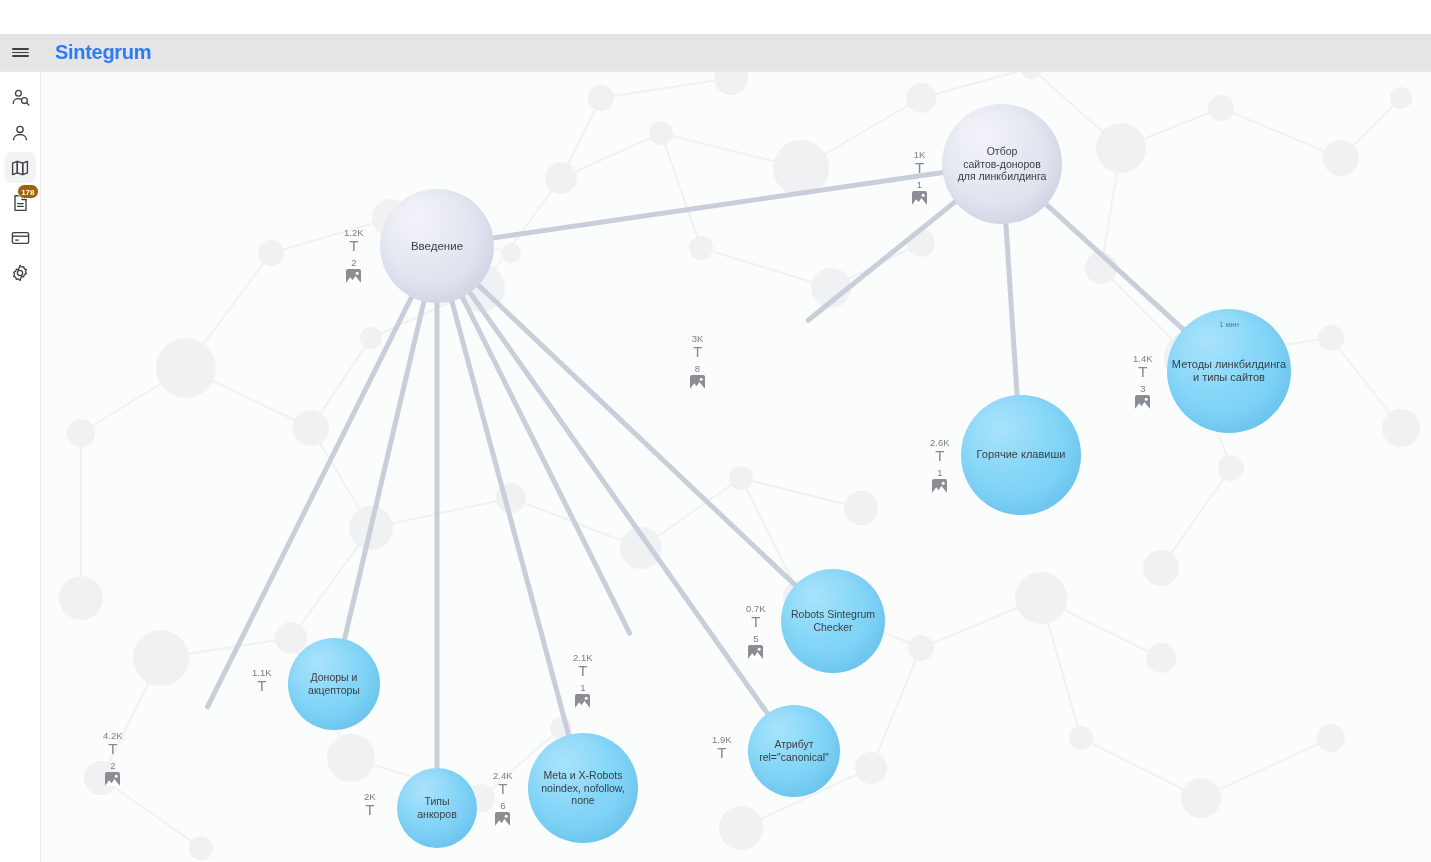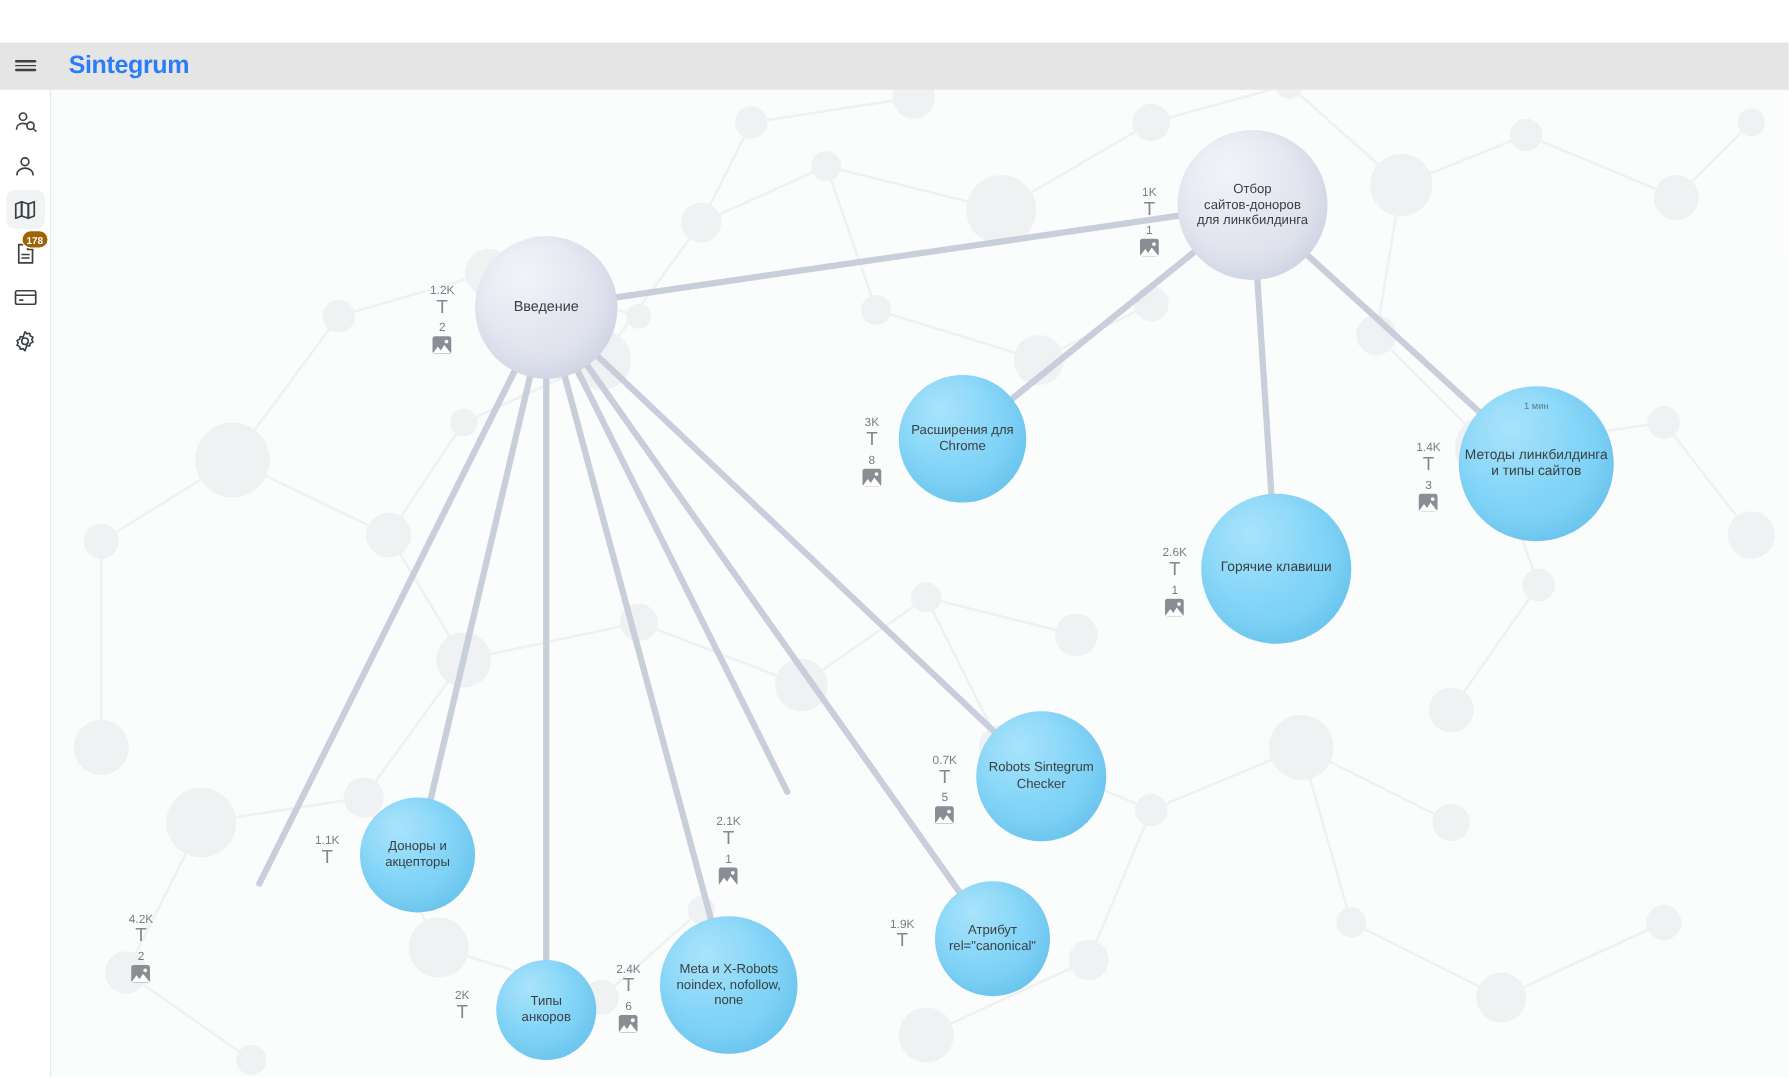--- a/index.html
+++ b/index.html
@@ -305,24 +305,20 @@
           <div class="metric img">
             <div class="mval">1</div>
             <div class="img-glyph">
               <svg width="15" height="14" viewBox="0 0 15 14">
                 <path d="M0 14 L4.2 8.2 L6.6 11.3 L9.4 7 L15 14 Z" fill="#ffffff"></path>
                 <circle cx="11.2" cy="4.2" r="1.5" fill="#ffffff"></circle>
               </svg>
             </div>
           </div>
         </div>
-        <div class="node blue" style="left: 678px; top: 262px; height: 102px; width: 102px; font-size: 10.5px;">
-          <div class="node-label">Расширения для
-Chrome</div>
-        </div>
         <div class="metrics" style="left: 649px; top: 296px;">
           <div class="metric">
             <div class="mval">3K</div>
             <div class="t-glyph">T</div>
           </div>
           <div class="metric img">
             <div class="mval">8</div>
             <div class="img-glyph">
               <svg width="15" height="14" viewBox="0 0 15 14">
                 <path d="M0 14 L4.2 8.2 L6.6 11.3 L9.4 7 L15 14 Z" fill="#ffffff"></path>

